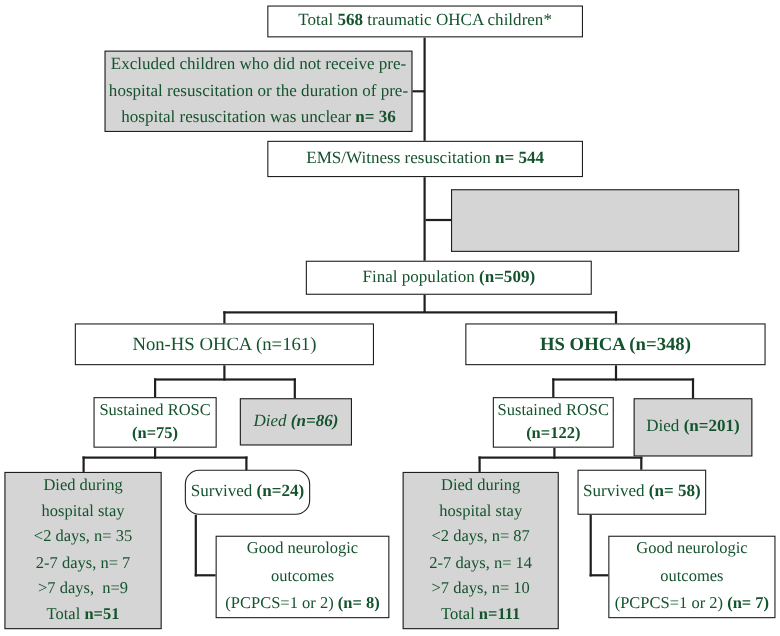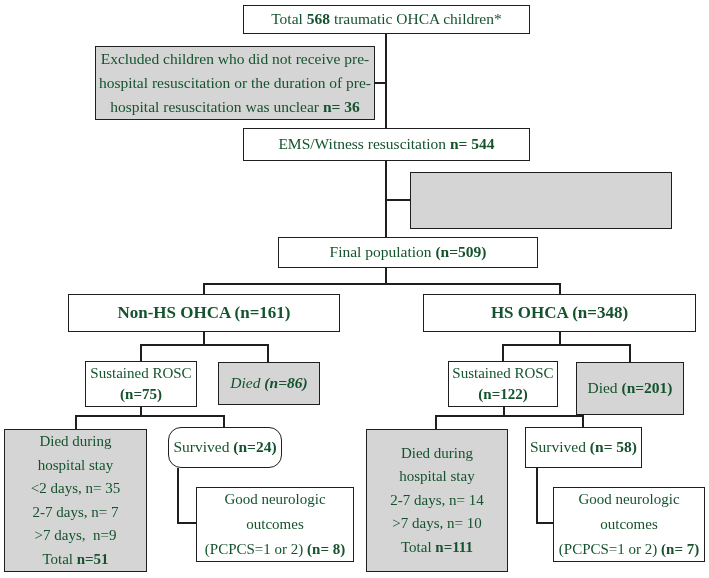--- a/index.html
+++ b/index.html
@@ -37,21 +37,21 @@
   }
   b { font-weight: bold; }
   .bl { white-space: pre-wrap; }
 
   
   .b-total      { left:243px; top:5px;   width:287px; height:29px; }
   .b-excl1      { left:95px;  top:46px;  width:280px; height:74px; line-height:24px; }
   .b-ems        { left:243px; top:128px; width:287px; height:33px; }
   .b-excl2      { left:410px; top:172px; width:262px; height:57px; line-height:24px; }
   .b-final      { left:238px; top:237px; width:260px; height:31px;margin-left:40px; }
-  .b-nonhs      { left:68px;  top:294px; width:272px; height:38px; font-size:17px; font-weight:bold; }
+  .b-nonhs      { left:68px;  top:294px; width:272px; height:38px; font-size:17px; font-weight:normal; }
   .b-hs         { left:423px; top:294px; width:273px; height:38px; font-size:17px; font-weight:bold; }
   .b-rosc-l     { left:85px;  top:361px; width:112px; height:46px; font-size:15px; line-height:21px; }
   .b-died-l     { left:218px; top:362px; width:102px; height:43px;font-style:italic; }
   .b-rosc-r     { left:448px; top:361px; width:110px; height:46px; font-size:15px; line-height:21px; }
   .b-died-r     { left:576px; top:362px; width:108px; height:53px; }
   .b-diedstay-l { left:4px;   top:429px; width:143px; height:143px; font-size:15px; line-height:23.5px; }
   .b-survived-l { left:168px; top:427px; width:114px; height:41px;border-radius:13px; }
   .b-goodneuro-l{ left:196px; top:487px; width:158px; height:75px; font-size:15px; line-height:25px; }
   .b-diedstay-r { left:366px; top:429px; width:142px; height:143px; font-size:15px; line-height:23.5px; }
   .b-survived-r { left:525px; top:427px; width:117px; height:41px; }
@@ -158,20 +158,21 @@
 
   <div class="box b-goodneuro-l">
     <div class="bl">Good neurologic</div>
     <div class="bl">outcomes</div>
     <div class="bl"><span>(PCPCS=1 or 2) </span><b>(n= 8)</b></div>
   </div>
 
   <div class="box gray b-diedstay-r">
     <div class="bl">Died during</div>
     <div class="bl">hospital stay</div>
+    <div class="bl">&lt;2 days, n= 87</div>
     <div class="bl">2-7 days, n= 14</div>
     <div class="bl">&gt;7 days, n= 10</div>
     <div class="bl"><span>Total </span><b>n=111</b></div>
   </div>
 
   <div class="box b-survived-r">
     <div class="bl"><span>Survived </span><b>(n= 58)</b></div>
   </div>
 
   <div class="box b-goodneuro-r">

